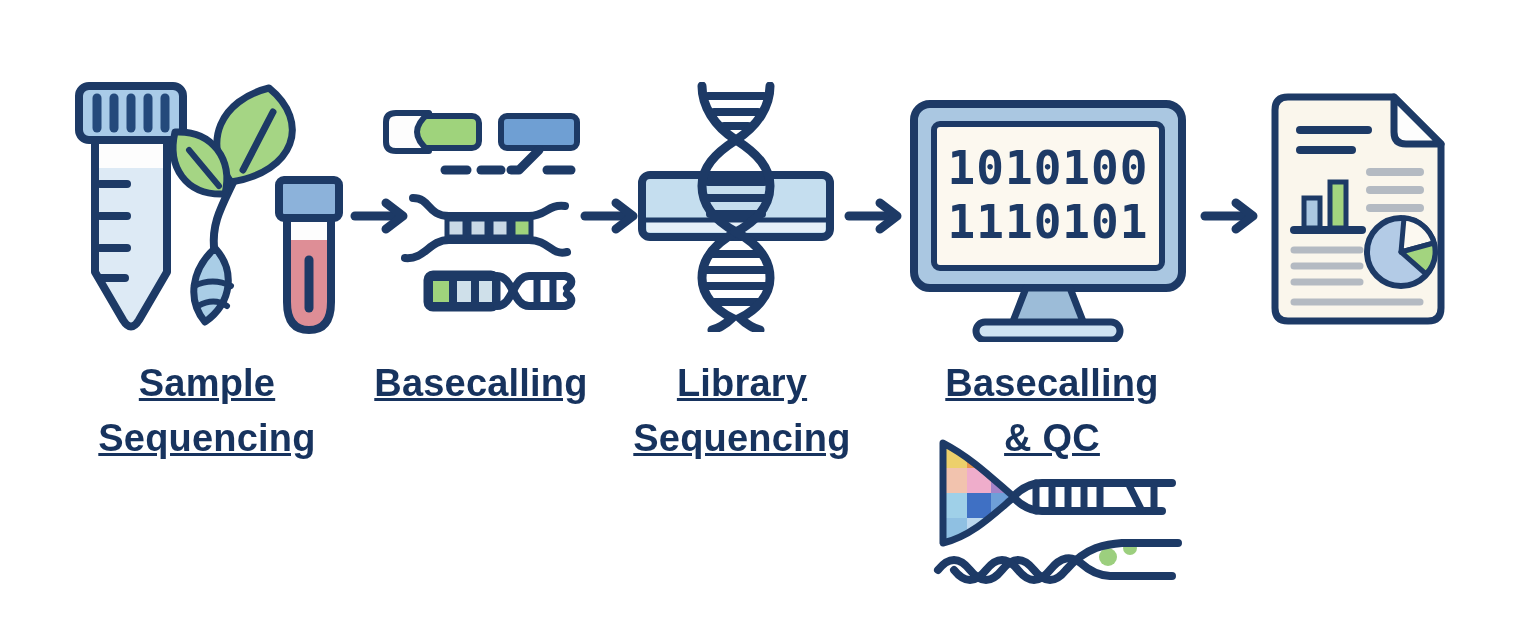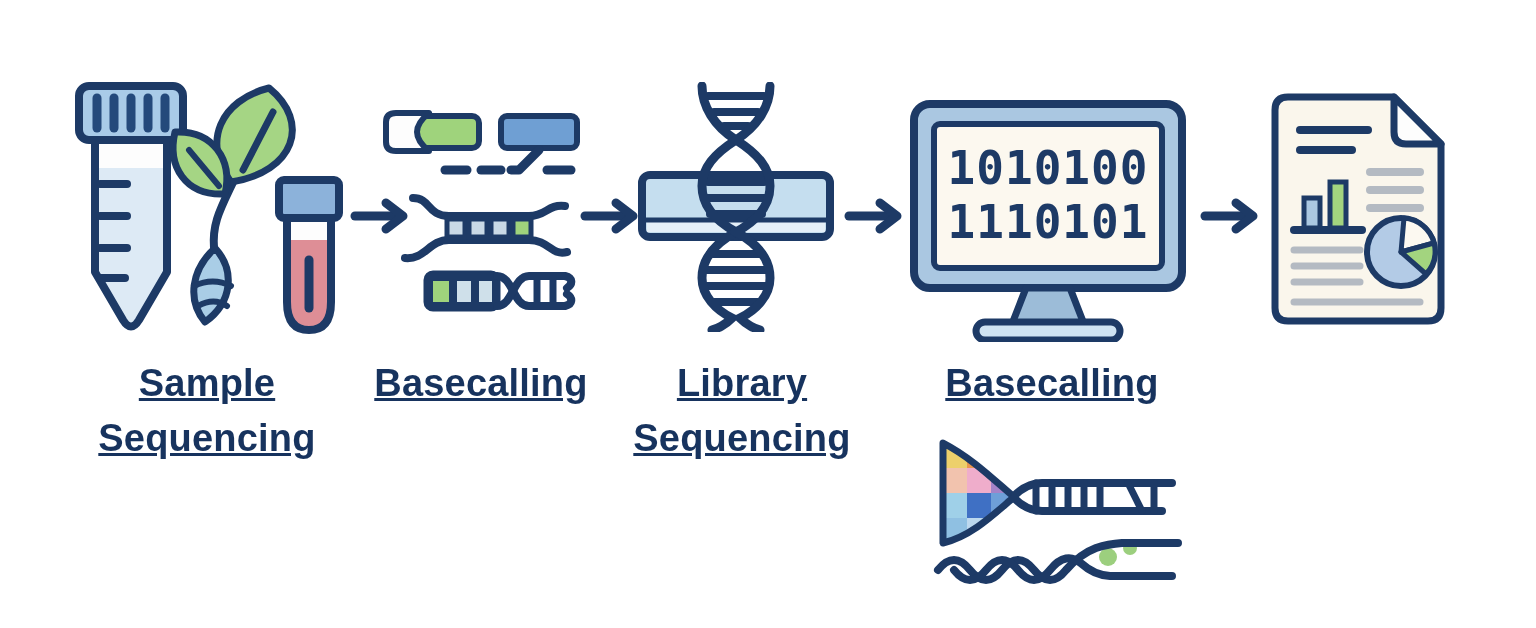--- a/index.html
+++ b/index.html
@@ -222,15 +222,16 @@
   </div>
   <div class="stage-label" style="left:321px">
     <span>Basecalling</span>
   </div>
   <div class="stage-label" style="left:582px">
     <span>Library</span>
     <span>Sequencing</span>
   </div>
   <div class="stage-label" style="left:892px">
     <span>Basecalling</span>
+    <span>&amp; QC</span>
   </div>
 
 </div>
 
 </body></html>

